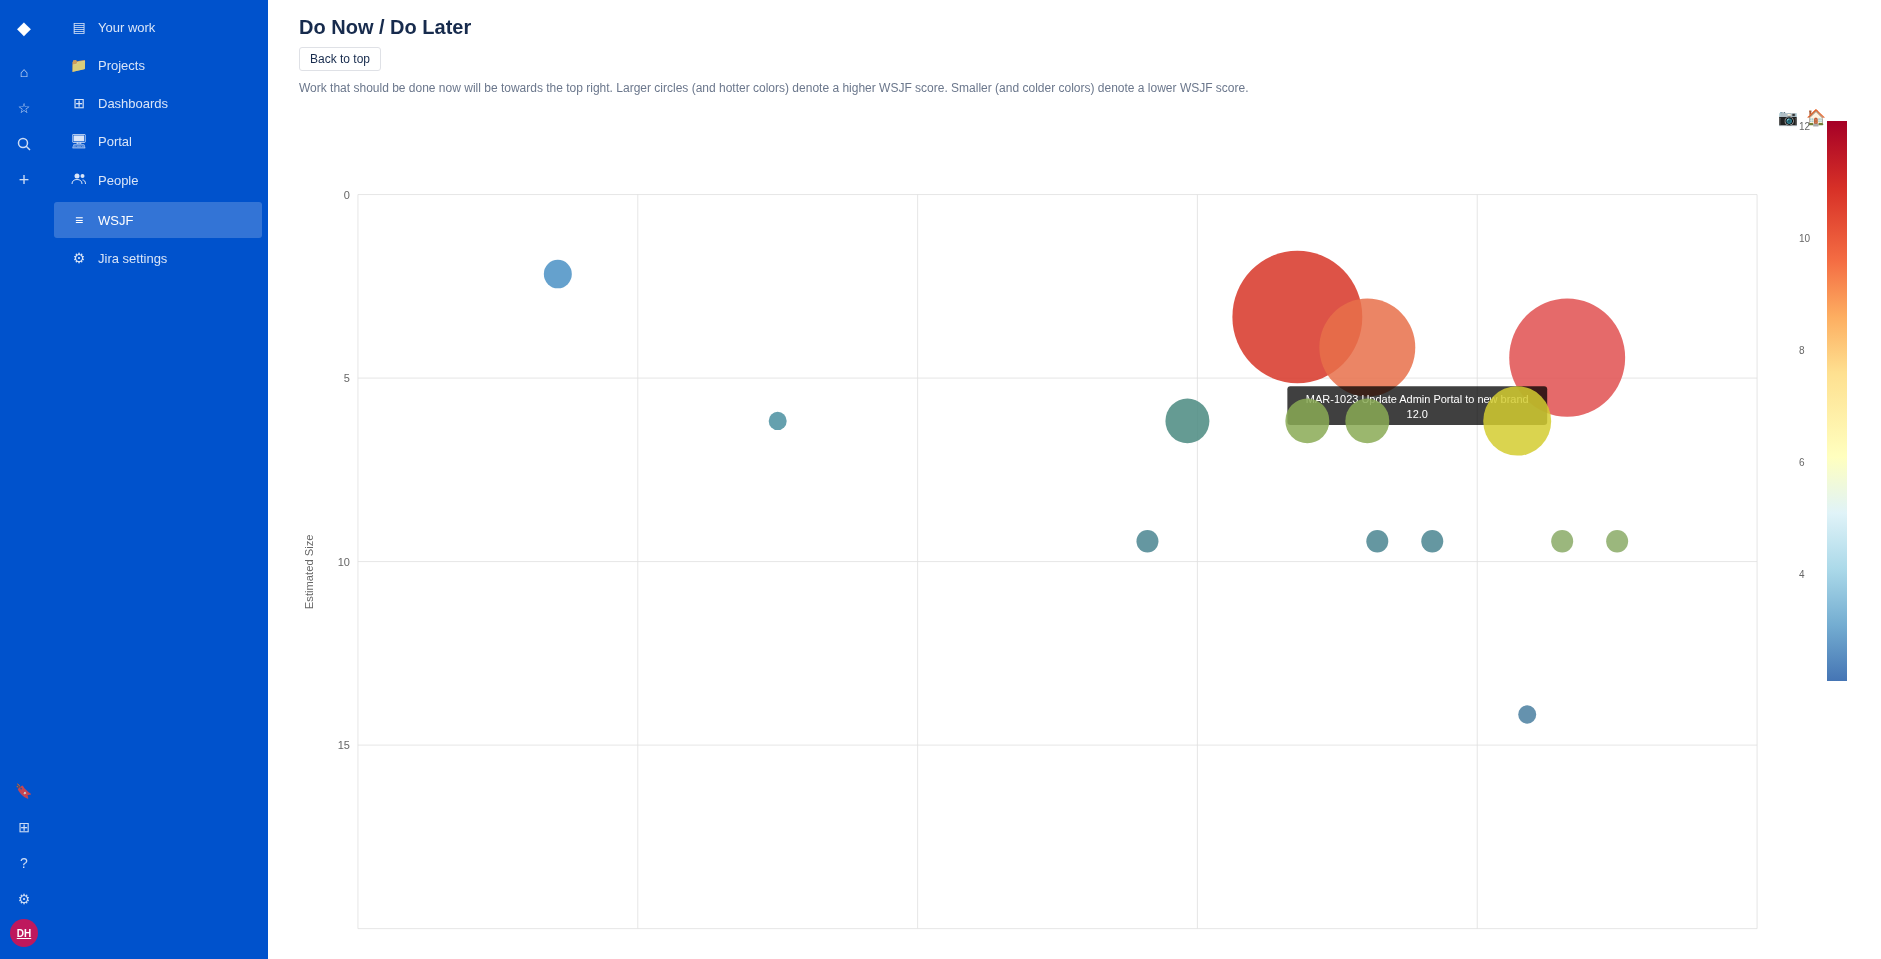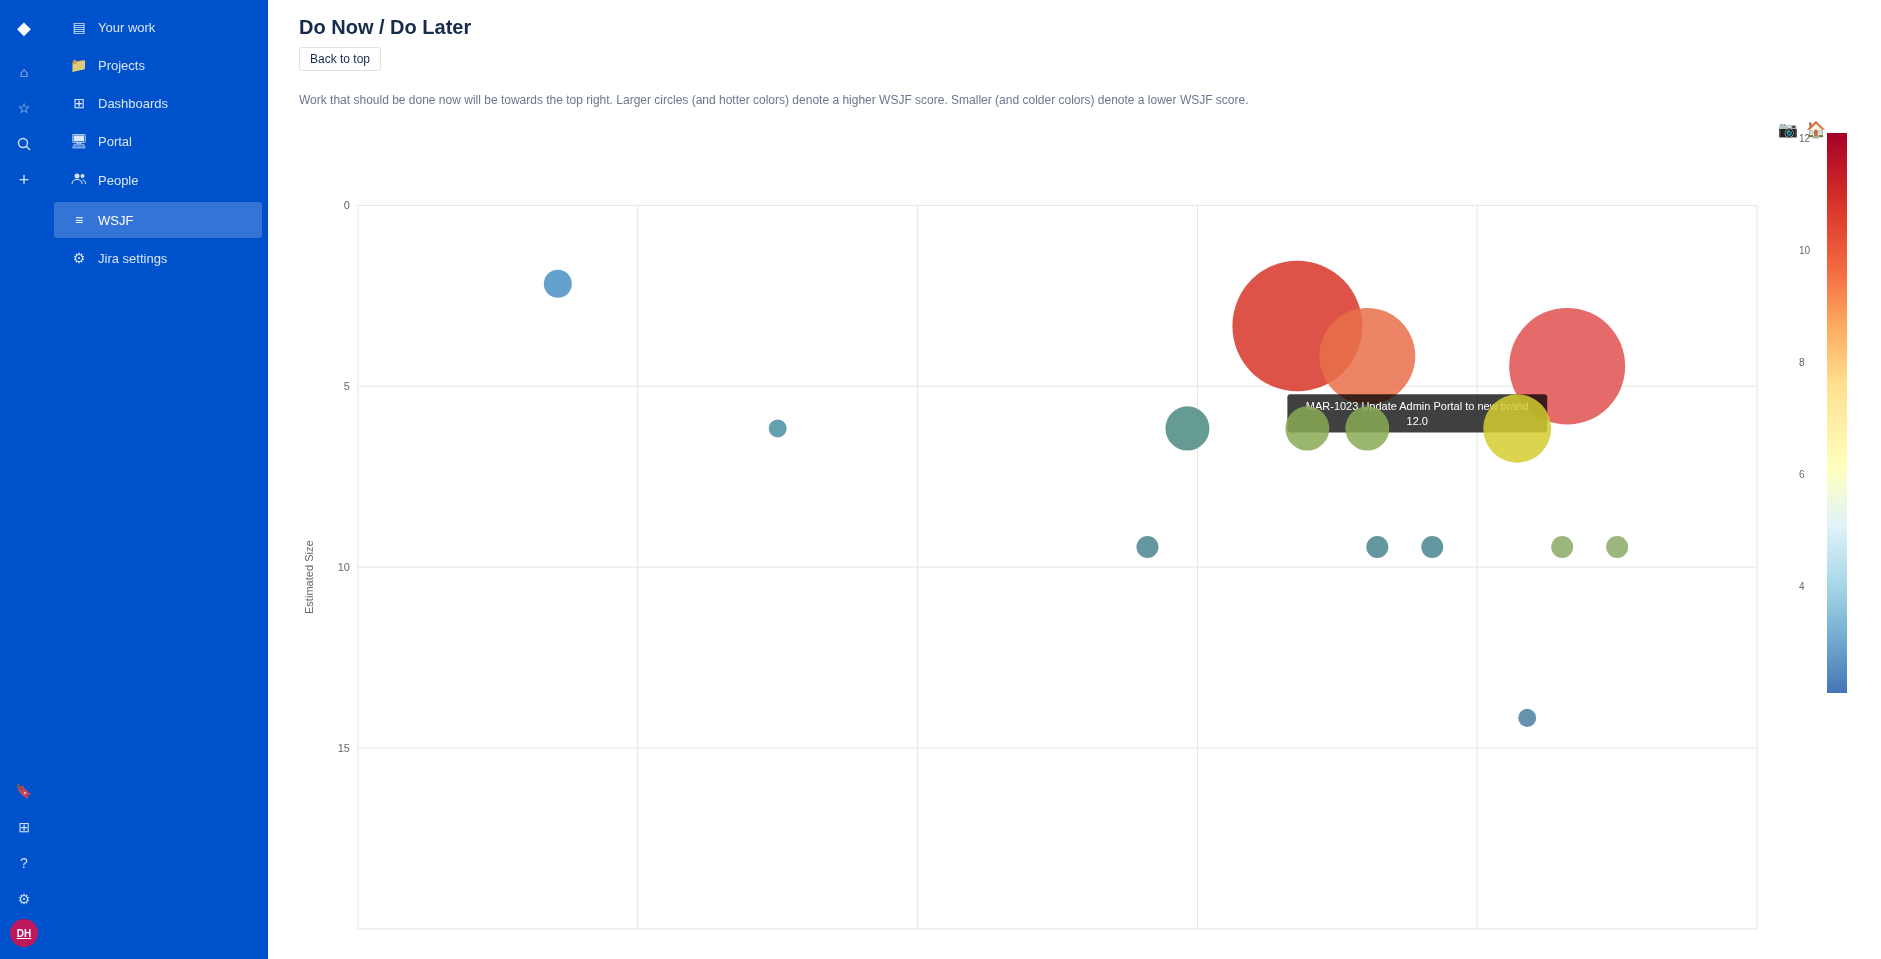--- a/index.html
+++ b/index.html
@@ -66,21 +66,21 @@
     }
     .back-to-top-btn {
       display: inline-block;
       padding: 4px 10px;
       border: 1px solid #dfe1e6;
       border-radius: 3px;
       font-size: 12px;
       cursor: pointer;
       color: #172b4d;
       background: #fff;
-      margin-bottom: 22px;
+      margin-bottom: 10px;
     }
     .subtitle {
       font-size: 12px; color: #6b778c; margin-bottom: 8px;
     }
 
     
     .chart-area {
       flex: 1;
       position: relative;
       padding: 10px 24px 10px 10px;

